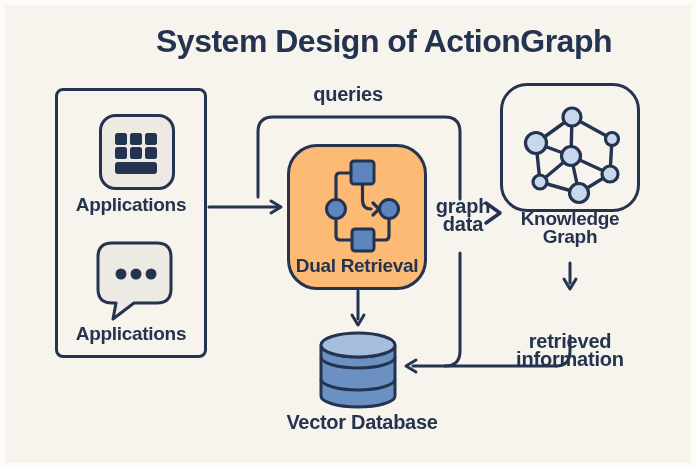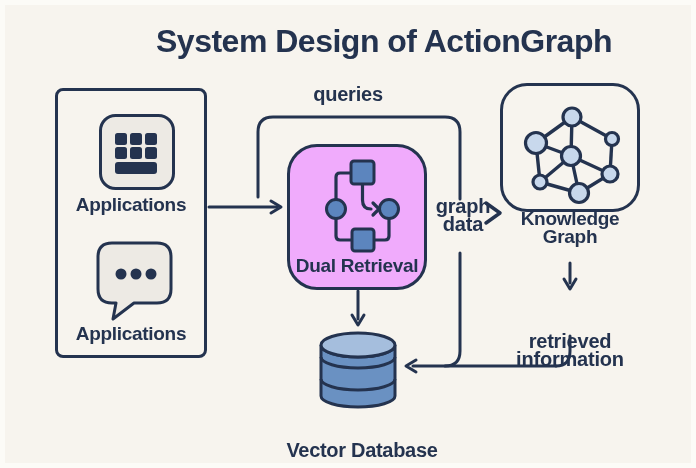--- a/index.html
+++ b/index.html
@@ -8,21 +8,21 @@
     background:#f7f4ee;color:#24334f;
     font-family:"Liberation Sans",sans-serif;
   }
   .frame{position:absolute;inset:0;border:5px solid #fcfbf7;pointer-events:none;z-index:50;}
   .title{
     position:absolute;top:23px;left:0;width:100%;text-align:center;
     font-size:32px;font-weight:bold;letter-spacing:-0.5px;margin-left:36px;
   }
   .node-box{position:absolute;border:3px solid #24334f;box-sizing:border-box;}
   #apps-box{left:55px;top:88px;width:152px;height:270px;border-radius:8px;}
-  #dual-box{left:287px;top:144px;width:140px;height:146px;border-radius:30px;background:#f0abfc;}
+  #dual-box{left:287px;top:144px;width:140px;height:146px;border-radius:30px;background:#fdba74;}
   #kg-box{left:500px;top:83px;width:140px;height:129px;border-radius:27px;}
   .node-label{
     position:absolute;left:0;width:100%;text-align:center;
     font-size:19px;font-weight:bold;line-height:18px;letter-spacing:-0.3px;
   }
   #apps-label-1{top:105px;}
   #apps-label-2{top:234px;}
   #dual-label{top:110px;}
   #kg-label{top:124px;}
   .icon{position:absolute;}
@@ -33,21 +33,21 @@
   #vdb-icon{left:319px;top:331px;}
   .edge-label{
     position:absolute;text-align:center;
     font-size:20px;font-weight:bold;line-height:18px;letter-spacing:-0.2px;
   }
   #queries-label{left:288px;top:85px;width:120px;}
   #graphdata-label{left:427px;top:197px;width:72px;}
   #retrieved-label{left:508px;top:293px;width:124px;margin-top:39px;}
   #vdb-label{
     position:absolute;left:262px;top:411px;width:200px;text-align:center;
-    font-size:20px;font-weight:bold;letter-spacing:-0.3px;margin-top:28px;
+    font-size:20px;font-weight:bold;letter-spacing:-0.3px;
   }
   #connectors{position:absolute;left:0;top:0;z-index:10;pointer-events:none;}
 </style>
 </head>
 <body>
 
 <div class="canvas">
 
   <div class="title">System Design of ActionGraph</div>
 

